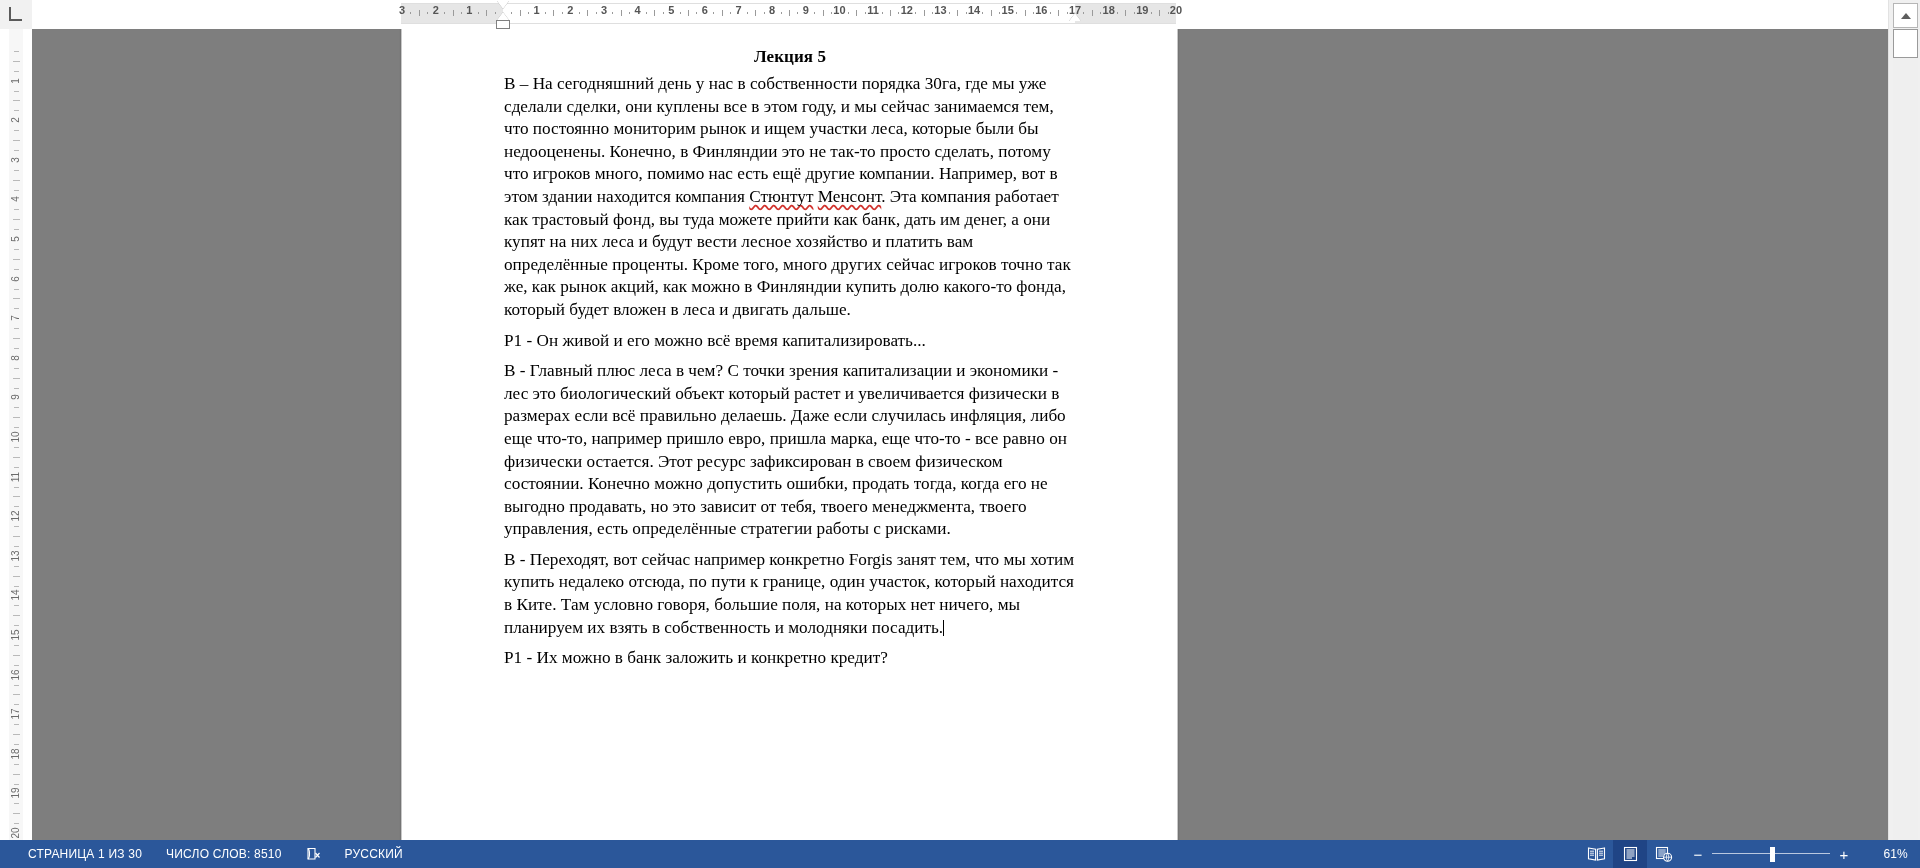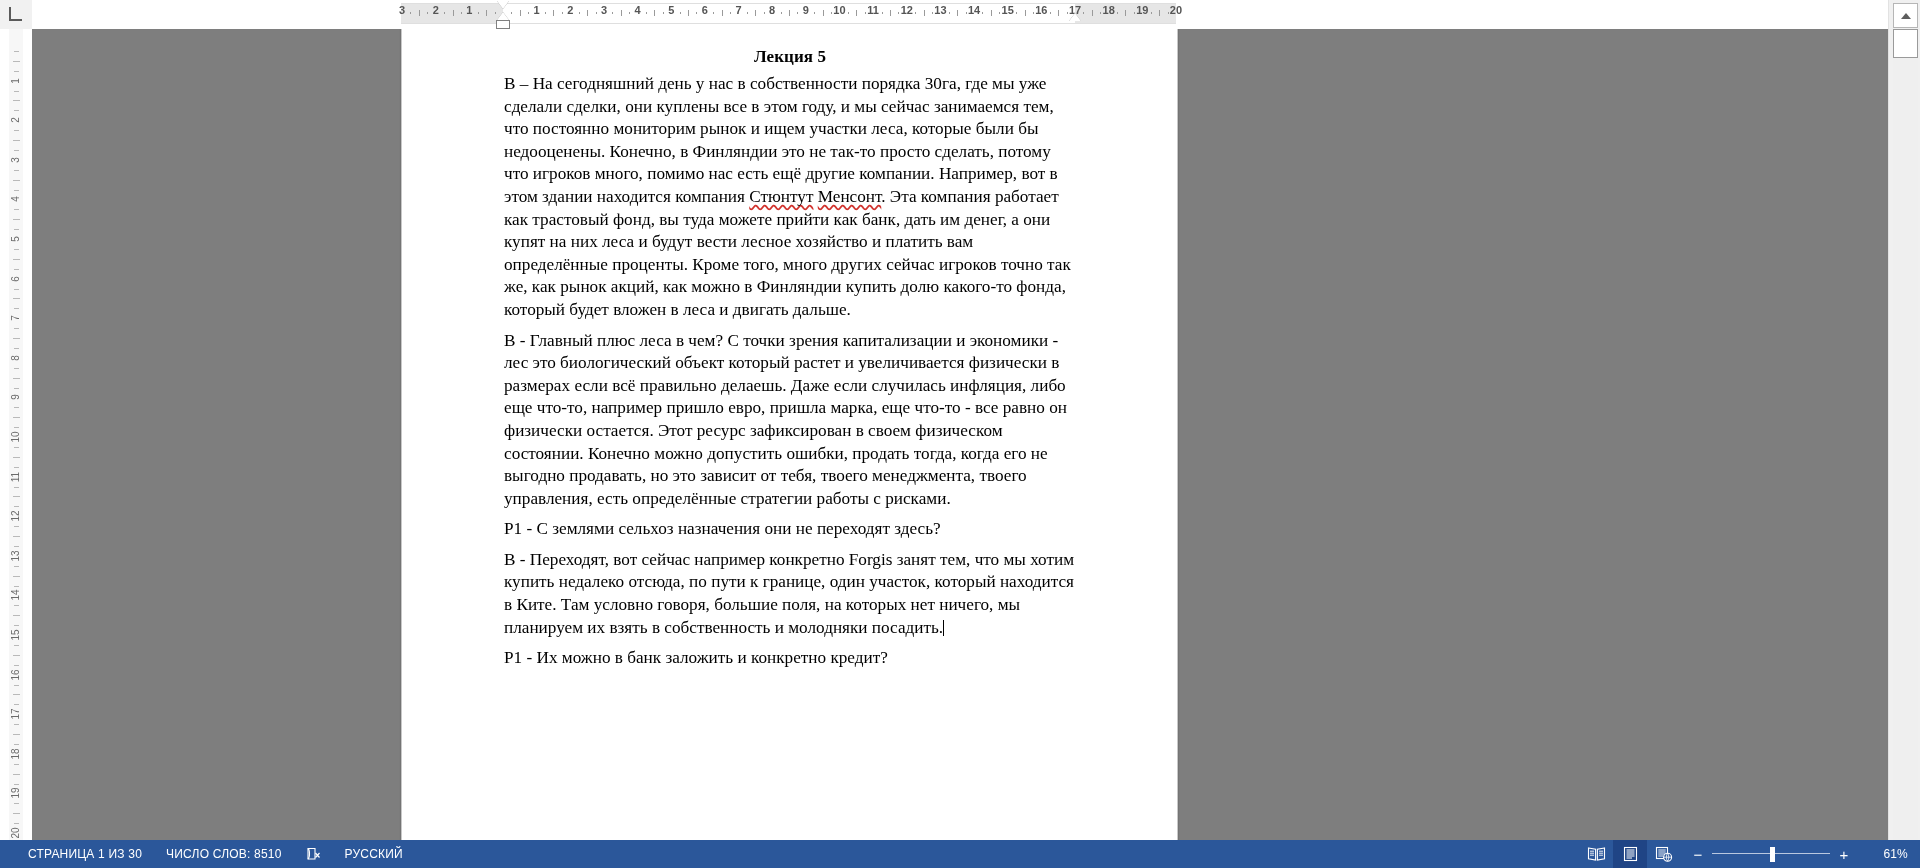--- a/index.html
+++ b/index.html
@@ -497,24 +497,24 @@
     <div class="indent-right" id="ind-right" style="left: 1043px;"></div>
   </div>
 
   <div class="doc-area">
     <div class="page">
       <div class="page-inner">
         <h1 class="doc-title">Лекция 5</h1>
 
         <p class="para"><span>В – На сегодняшний день у нас в собственности порядка 30га, где мы уже сделали сделки, они куплены все в этом году, и мы сейчас занимаемся тем, что постоянно мониторим рынок и ищем участки леса, которые были бы недооценены. Конечно, в Финляндии это не так-то просто сделать, потому что игроков много, помимо нас есть ещё другие компании. Например, вот в этом здании находится компания </span><span class="misspell">Стюнтут</span> <span class="misspell">Менсонт</span><span>. Эта компания работает как трастовый фонд, вы туда можете прийти как банк, дать им денег, а они купят на них леса и будут вести лесное хозяйство и платить вам определённые проценты. Кроме того, много других сейчас игроков точно так же, как рынок акций, как можно в Финляндии купить долю какого-то фонда, который будет вложен в леса и двигать дальше.</span></p>
 
+        <p class="para">Р1 - Он живой и его можно всё время капитализировать...</p>
 
         <p class="para">В - Главный плюс леса в чем? С точки зрения капитализации и экономики - лес это биологический объект который растет и увеличивается физически в размерах если всё правильно делаешь. Даже если случилась инфляция, либо еще что-то, например пришло евро, пришла марка, еще что-то - все равно он физически остается. Этот ресурс зафиксирован в своем физическом состоянии. Конечно можно допустить ошибки, продать тогда, когда его не выгодно продавать, но это зависит от тебя, твоего менеджмента, твоего управления, есть определённые стратегии работы с рисками.</p>
 
-        <p class="para">Р1 - С землями сельхоз назначения они не переходят здесь?</p>
 
         <p class="para"><span>В - Переходят, вот сейчас например конкретно Forgis занят тем, что мы хотим купить недалеко отсюда, по пути к границе, один участок, который находится в Ките. Там условно говоря, большие поля, на которых нет ничего, мы планируем их взять в собственность и молодняки посадить.</span><span class="caret"></span></p>
 
         <p class="para last">Р1 - Их можно в банк заложить и конкретно кредит?</p>
       </div>
     </div>
   </div>
 
   <div class="vscroll">
     <div class="sb-btn up">

